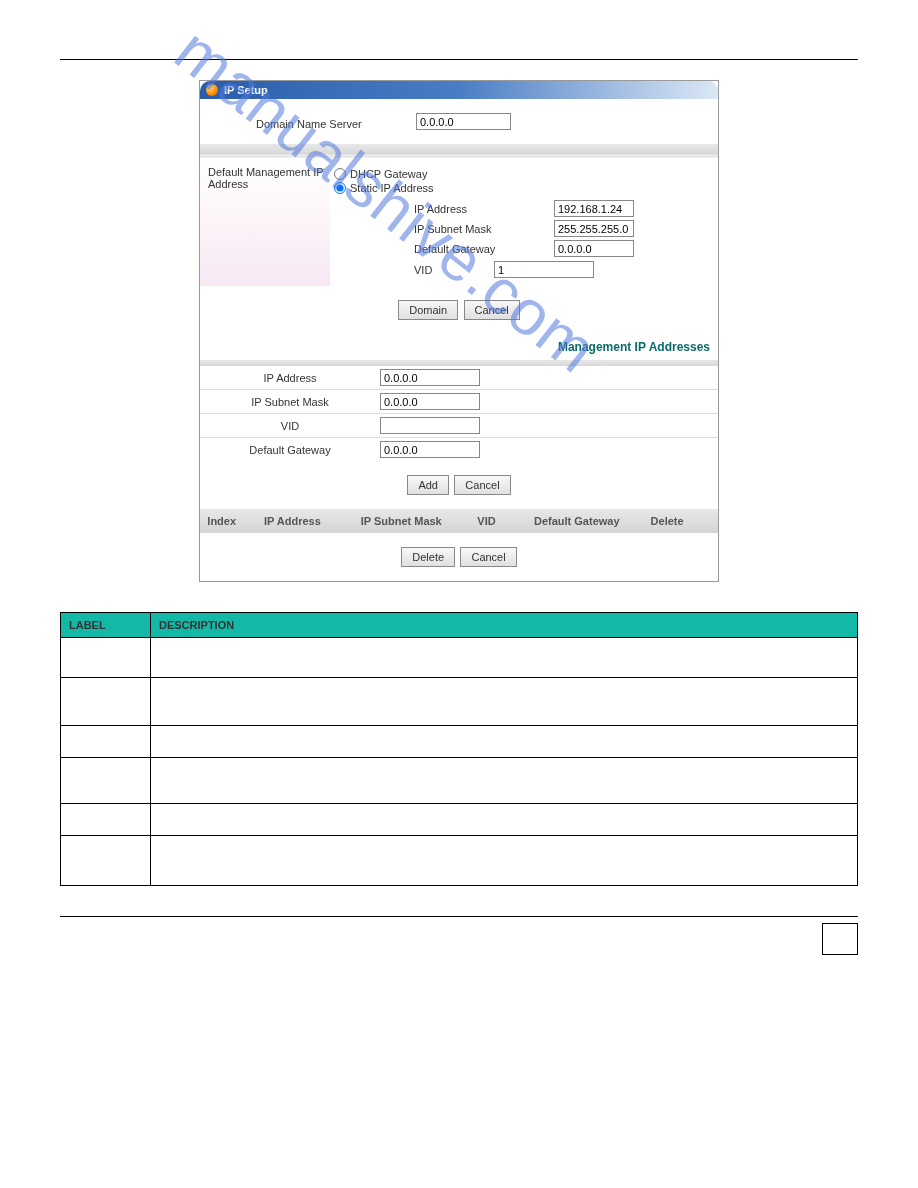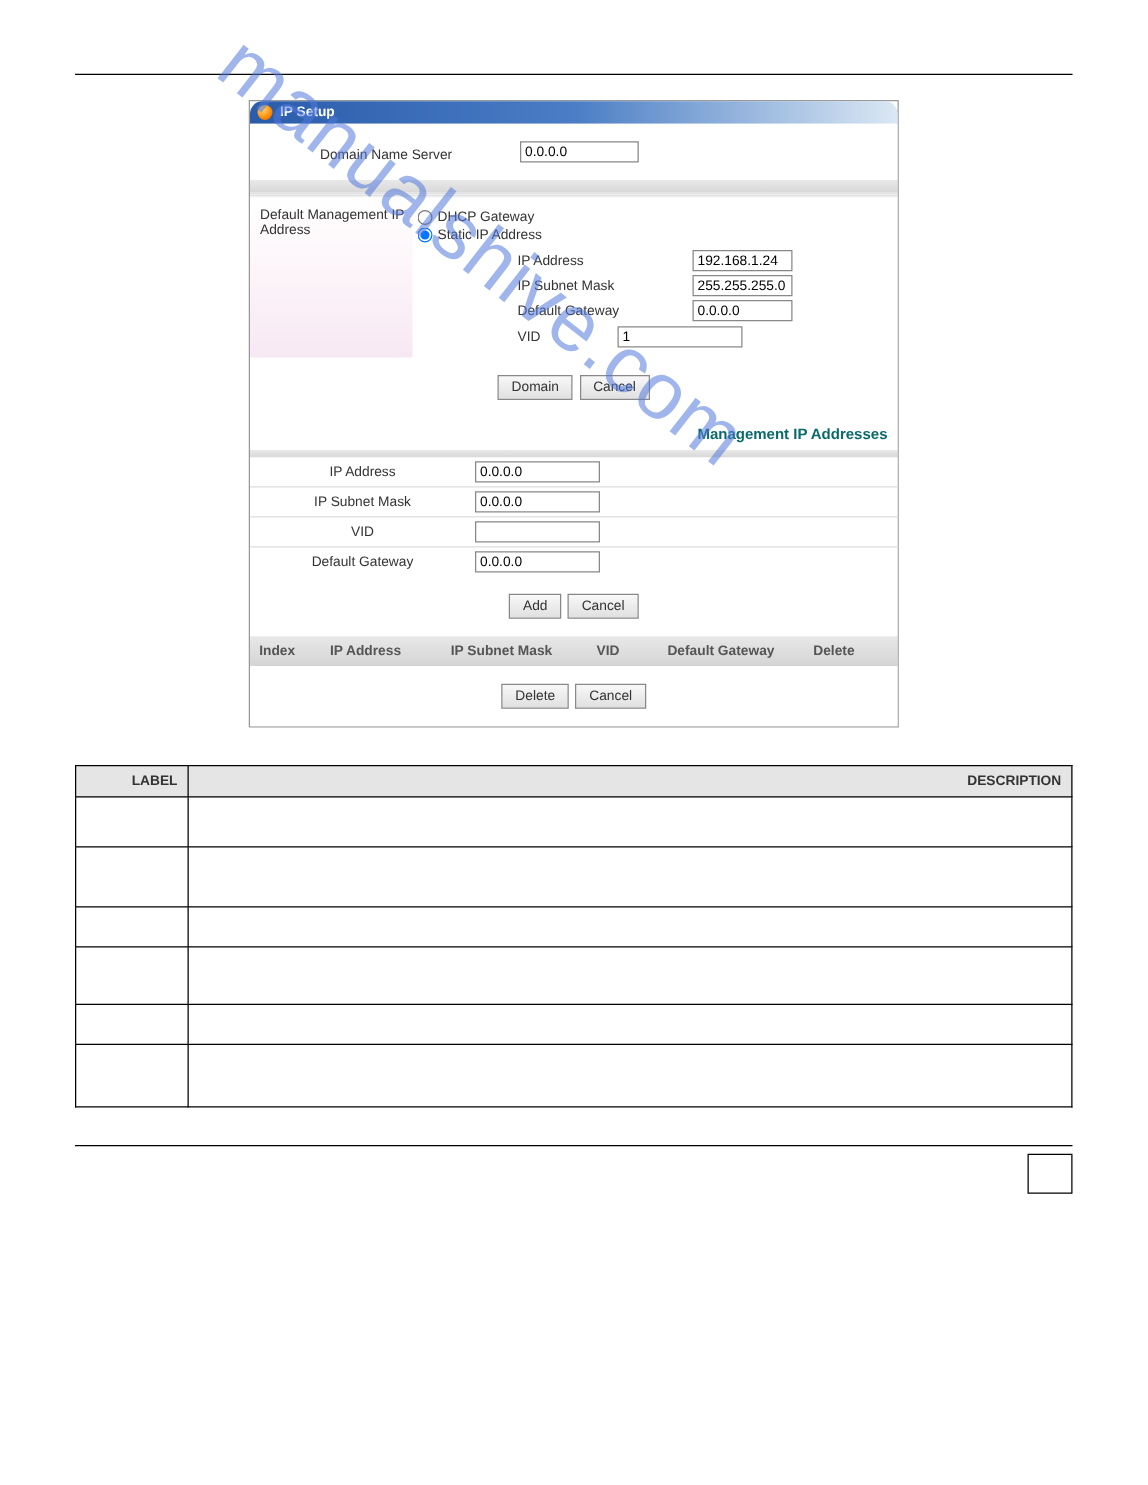--- a/index.html
+++ b/index.html
@@ -209,23 +209,22 @@
     border: 1px solid #000;
     font-size: 11px;
   }
   .desc-table th, .desc-table td {
     border: 1px solid #000;
     text-align: left;
     vertical-align: top;
     padding: 6px 8px;
   }
   .desc-table thead th {
-    background: #e5e5e5;
+    background: #14b8a6;
     font-weight: bold;
-    text-align: right;
   }
   .footer-line {
     border-top: 1px solid #000;
     margin-top: 30px;
     height: 40px;
     position: relative;
   }
   .page-number-box {
     position: absolute;
     right: 0;

